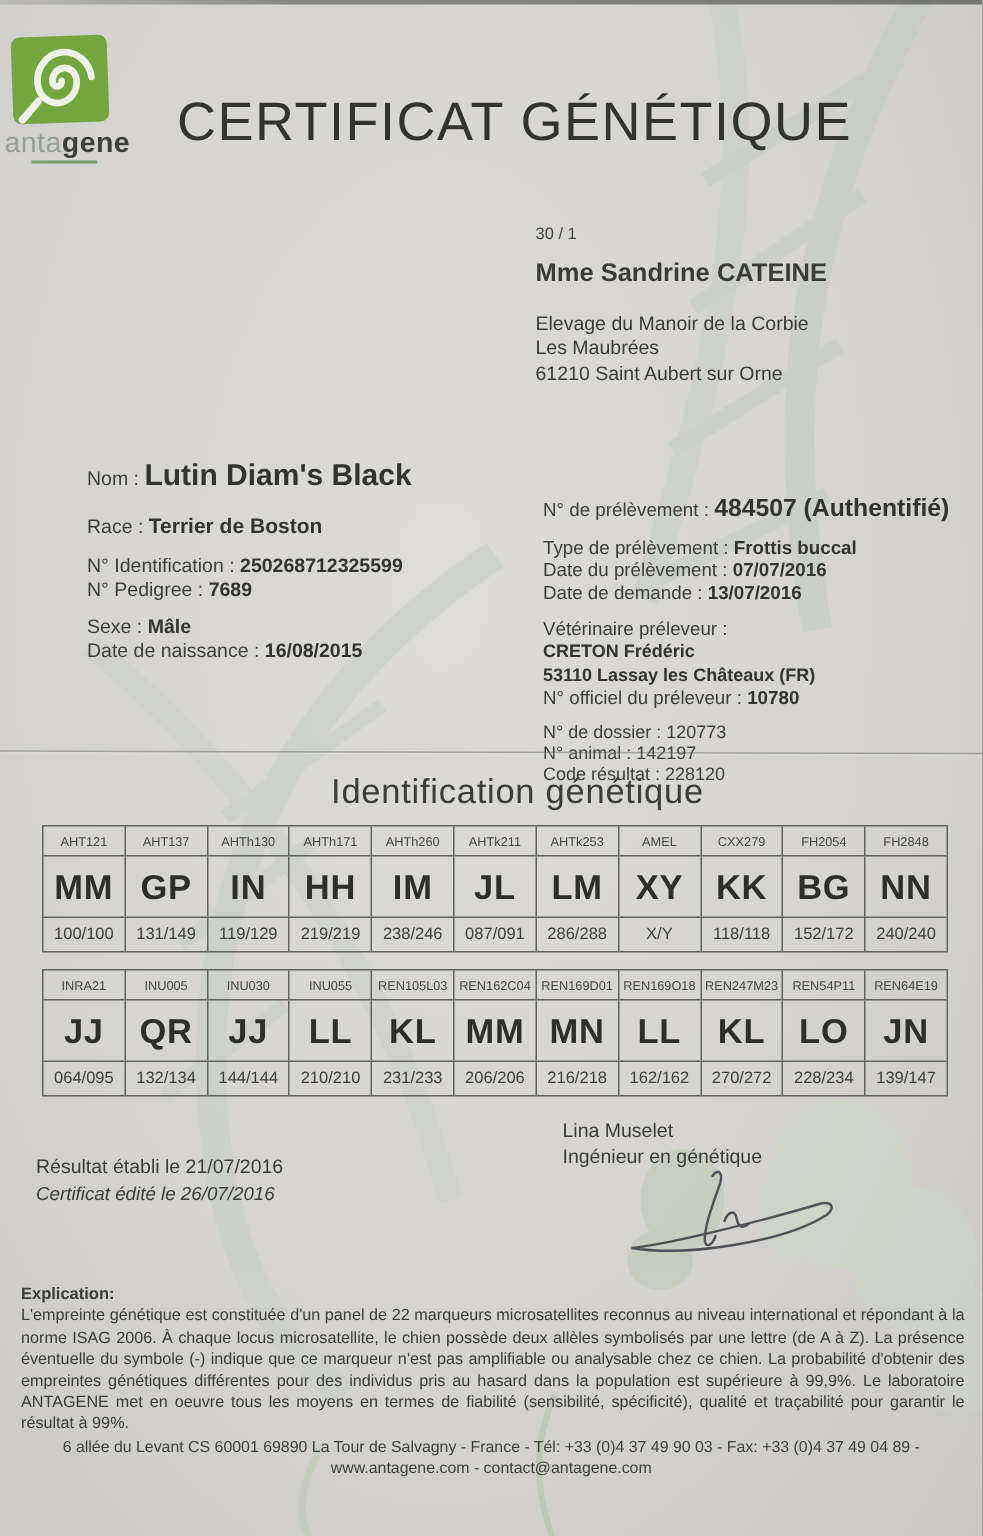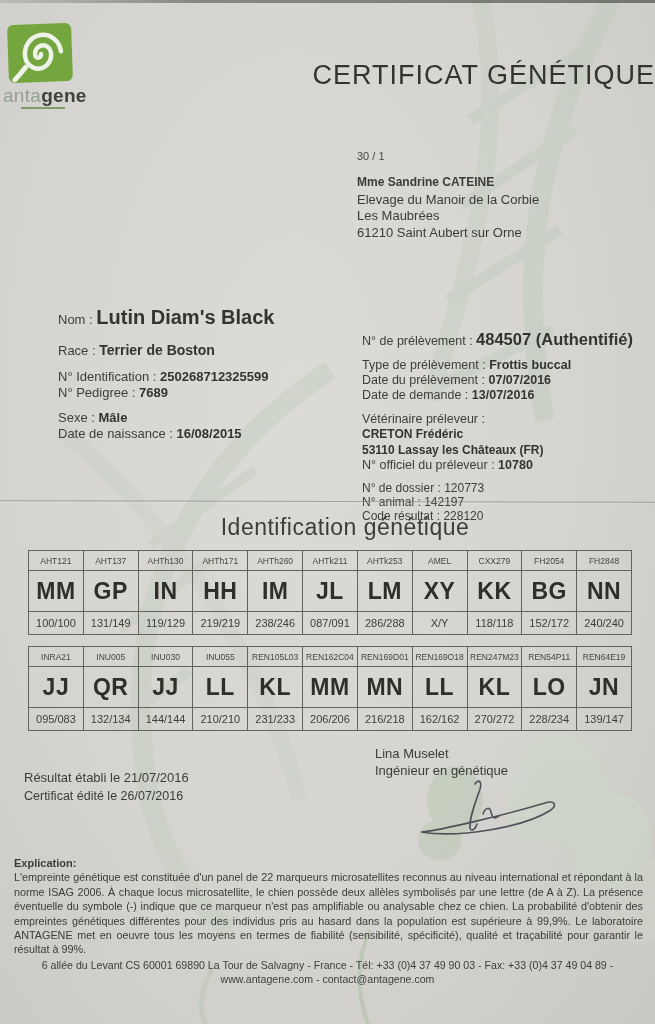--- a/index.html
+++ b/index.html
@@ -15,26 +15,26 @@
   .crease{left:0;top:501px;width:655px;height:1px;background:rgba(95,95,90,.45);transform:rotate(.15deg);box-shadow:0 1px 2px rgba(255,255,255,.35);}
   
   .wm{left:0;top:0;pointer-events:none;}
   
   .logo-square{left:8px;top:24px;width:64px;height:58px;background:#74a53e;border-radius:6px;transform:rotate(-2deg);}
   .logo-text{left:3px;top:85px;font-size:19px;letter-spacing:.3px;text-align:right;}
   .logo-text .anta{color:#93a092;font-weight:400;}
   .logo-text .gene{color:#3e403c;font-weight:700;}
   .logo-underline{left:21px;top:107px;width:44px;height:2px;background:#7d9c6c;}
   
-  .main-title{left:31px;right:0;top:60px;text-align:right;font-size:27px;font-weight:500;color:#333330;letter-spacing:1px;}
+  .main-title{left:31px;right:0;top:60px;text-align:center;font-size:36px;font-weight:500;color:#333330;letter-spacing:1px;}
   .section-title{left:35px;right:0;top:514px;text-align:center;font-size:23px;color:#3c3c39;letter-spacing:.5px;}
   
   .page-num{left:357px;top:150px;font-size:11px;color:#45453f;}
   .recipient{left:357px;top:174px;font-size:13px;line-height:16.5px;color:#3b3b37;}
-  .recipient .r-name{font-weight:700;font-size:12px;margin-bottom:1px;}
+  .recipient .r-name{font-weight:700;font-size:17px;margin-bottom:17px;}
   
   .line{white-space:nowrap;color:#3d3d39;}
   .lbl{font-weight:400;}
   .val{font-weight:700;color:#333330;}
   .animal-block{left:58px;top:306px;font-size:13px;}
   .nom-line .val{font-size:20px;}
   .nom-line{margin-bottom:13px;}
   .race-line{margin-bottom:11px;}
   .race-line .val{font-size:14px;}
   .id-line,.ped-line{line-height:15.5px;}
@@ -54,21 +54,21 @@
   .trow{display:flex;}
   .trow + .trow{border-top:1px solid #63635e;}
   .tcell{flex:1;border-left:1px solid #63635e;display:flex;align-items:center;justify-content:center;overflow:hidden;}
   .tcell:first-child{border-left:none;}
   .row-head .tcell{height:19px;font-size:8.5px;color:#45453f;}
   .row-allele .tcell{height:40px;font-size:23px;font-weight:700;color:#2e2e2b;letter-spacing:.5px;}
   .row-value .tcell{height:22px;font-size:11px;color:#3d3d39;}
   
   .sig-block{left:375px;top:746px;width:200px;text-align:left;font-size:13px;line-height:16.5px;color:#3b3b37;}
   .dates-block{left:24px;top:770px;font-size:13px;color:#3c3c38;}
-  .dates-block .d2{font-size:12.5px;margin-top:4px;}
+  .dates-block .d2{font-size:12.5px;margin-top:4px;font-style:italic;}
   .sig-svg{left:413px;top:776px;}
   
   .explication{left:14px;top:856px;width:629px;font-size:10.8px;line-height:14.4px;text-align:justify;color:#3b3b37;}
   .explication .ex-title{font-weight:700;font-size:11px;}
   
   .footer{left:0;right:0;top:959px;text-align:center;font-size:10.6px;line-height:13.8px;color:#3e3e3a;}
 </style>
 </head>
 <body>
 
@@ -255,21 +255,21 @@
         <div class="tcell allele-cell">LL</div>
         <div class="tcell allele-cell">KL</div>
         <div class="tcell allele-cell">MM</div>
         <div class="tcell allele-cell">MN</div>
         <div class="tcell allele-cell">LL</div>
         <div class="tcell allele-cell">KL</div>
         <div class="tcell allele-cell">LO</div>
         <div class="tcell allele-cell">JN</div>
       </div>
       <div class="trow row-value">
-        <div class="tcell value-cell">095/083</div>
+        <div class="tcell value-cell">064/095</div>
         <div class="tcell value-cell">132/134</div>
         <div class="tcell value-cell">144/144</div>
         <div class="tcell value-cell">210/210</div>
         <div class="tcell value-cell">231/233</div>
         <div class="tcell value-cell">206/206</div>
         <div class="tcell value-cell">216/218</div>
         <div class="tcell value-cell">162/162</div>
         <div class="tcell value-cell">270/272</div>
         <div class="tcell value-cell">228/234</div>
         <div class="tcell value-cell">139/147</div>

